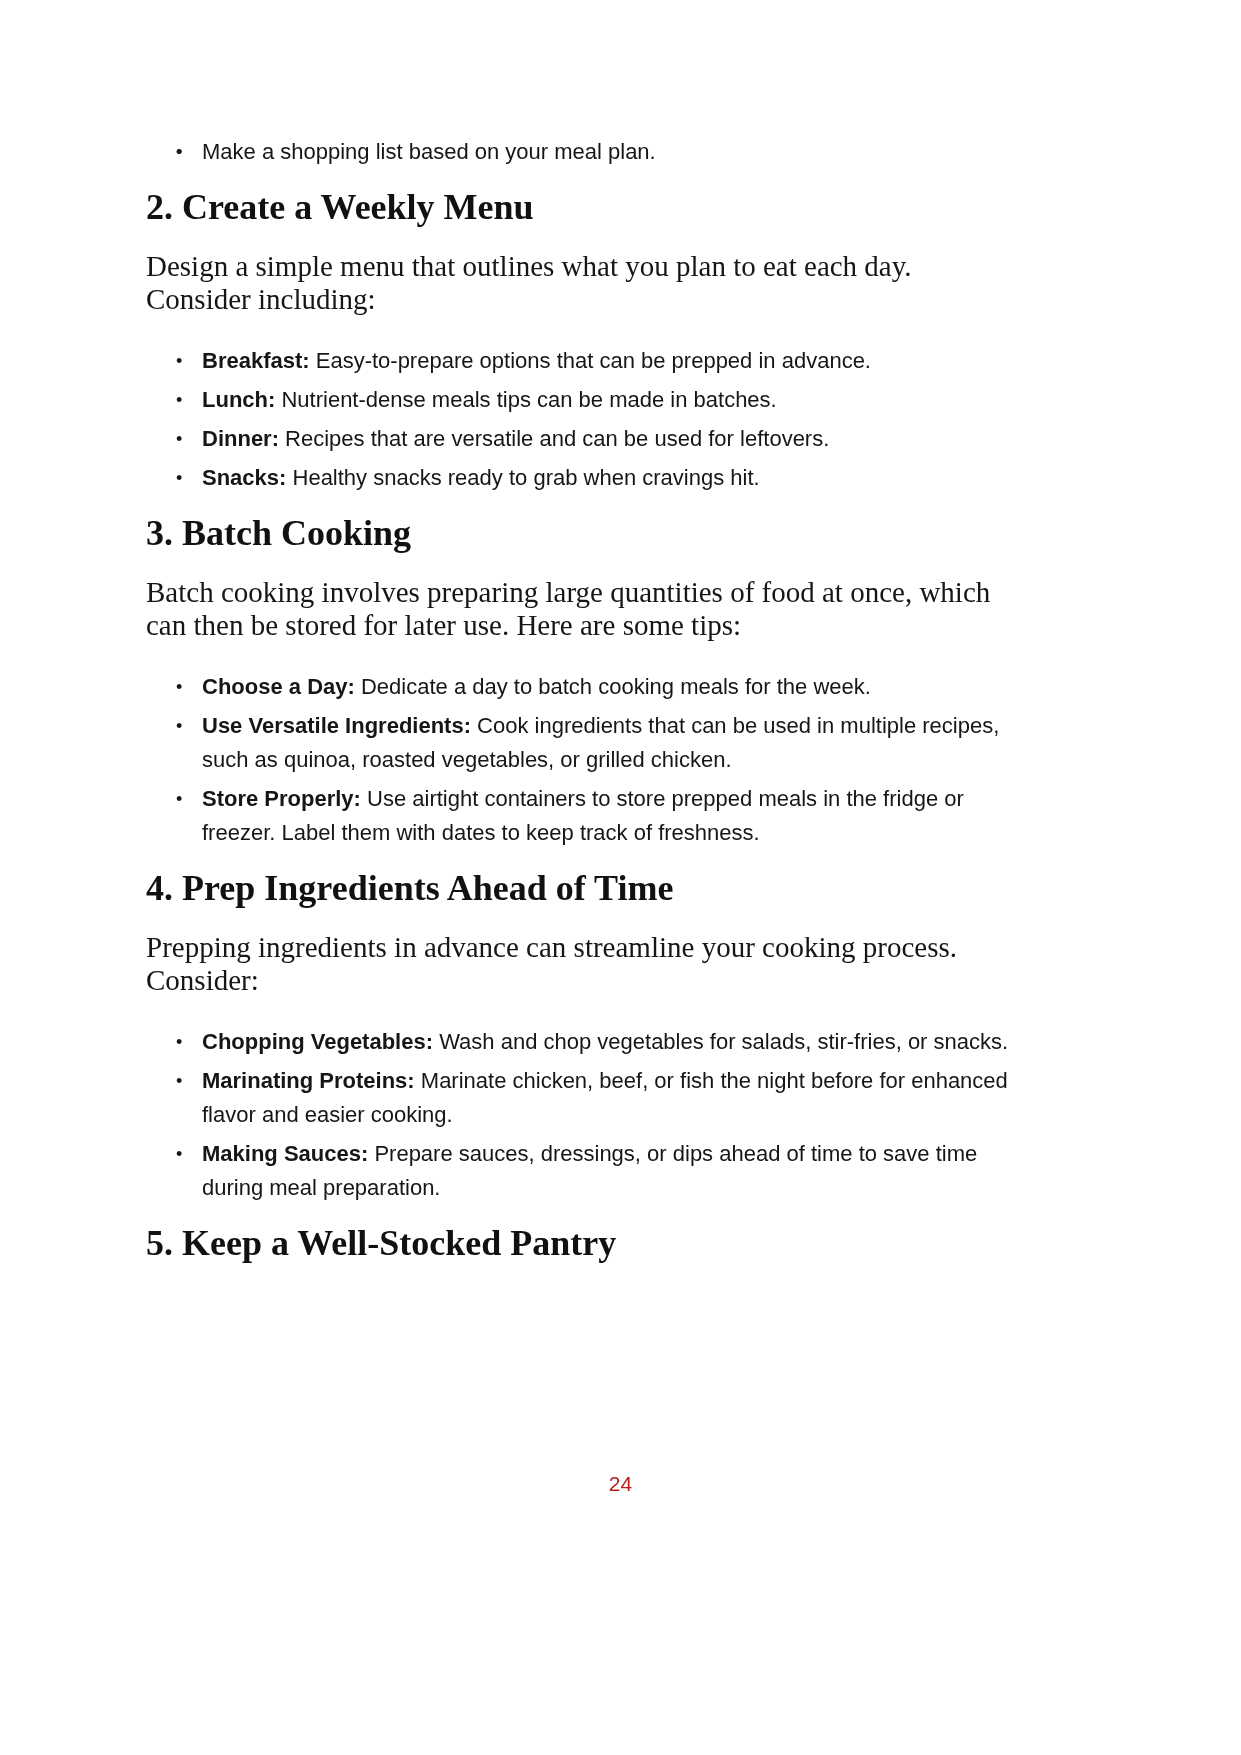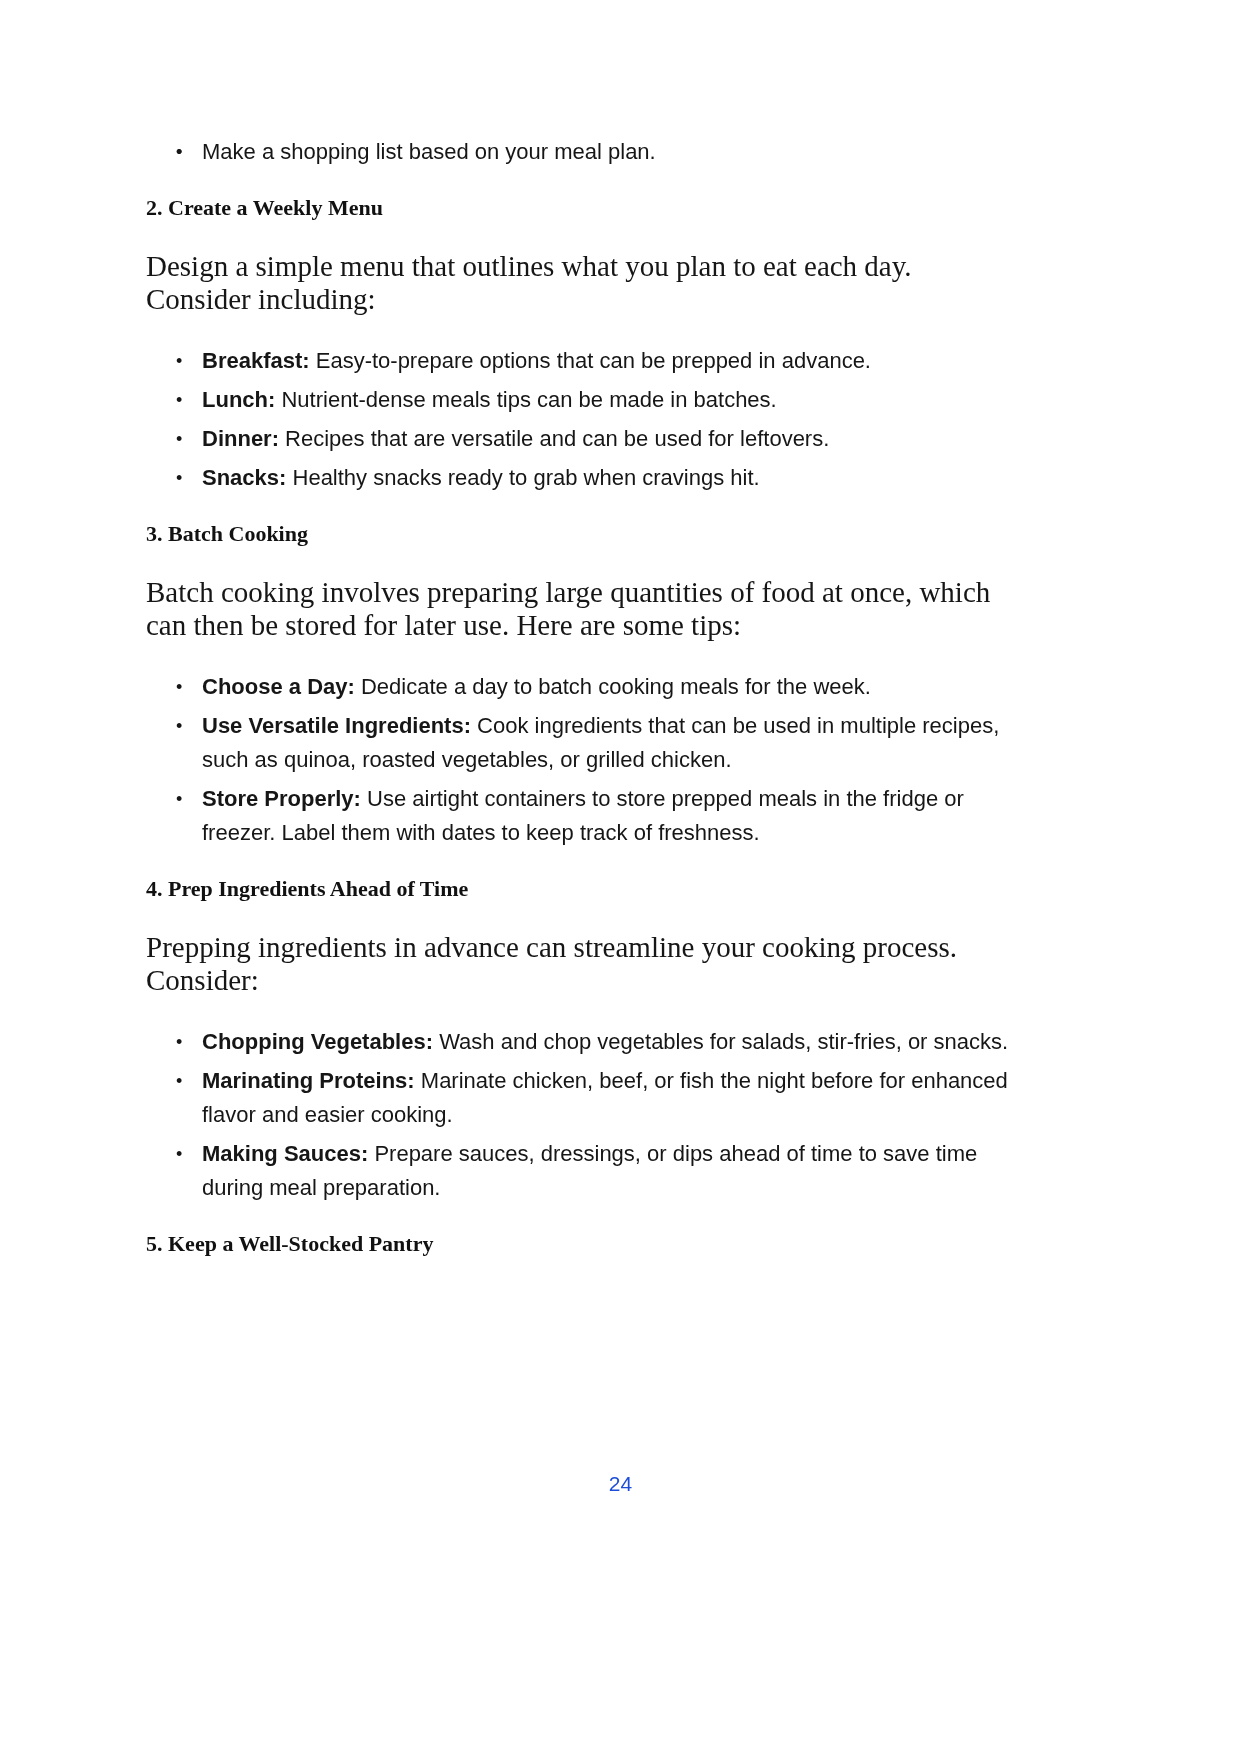--- a/index.html
+++ b/index.html
@@ -18,21 +18,21 @@
   .content {
     position: absolute;
     left: 146px;
     top: 130px;
     width: 952px;
   }
   
   .doc-heading {
     font-family: "Liberation Serif", serif;
     font-weight: 700;
-    font-size: 22px;
+    font-size: 36px;
     line-height: 33px;
     color: #111111;
     margin: 20px 0 26px 0;
   }
   .doc-paragraph {
     font-family: "Liberation Serif", serif;
     font-size: 29px;
     line-height: 33px;
     margin: 0 0 28px 0;
     white-space: pre-line;
@@ -64,21 +64,21 @@
     font-weight: 700;
   }
   .footer-pagenum {
     position: absolute;
     top: 1472px;
     left: 0;
     width: 100%;
     text-align: center;
     font-family: "Liberation Sans", sans-serif;
     font-size: 21px;
-    color: #1d4ed8;
+    color: #b91c1c;
   }
 </style>
 </head>
 <body>
 
 <div class="page">
   <div class="content">
 
     <ul class="bullet-list">
       <li>

